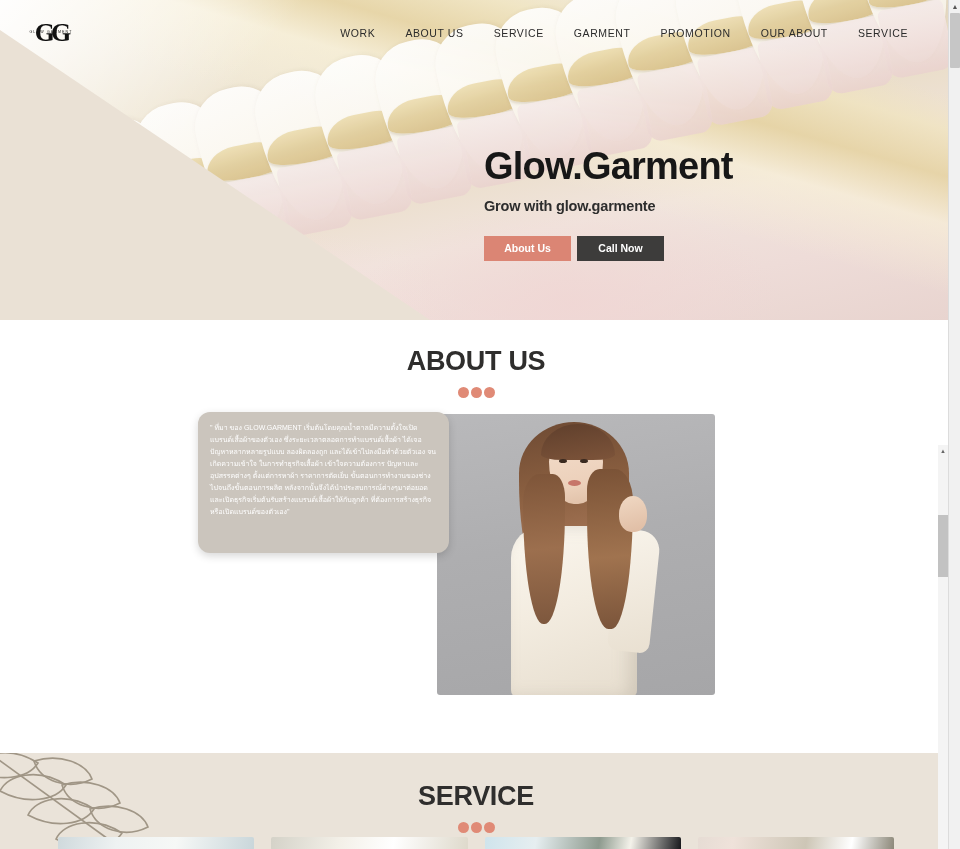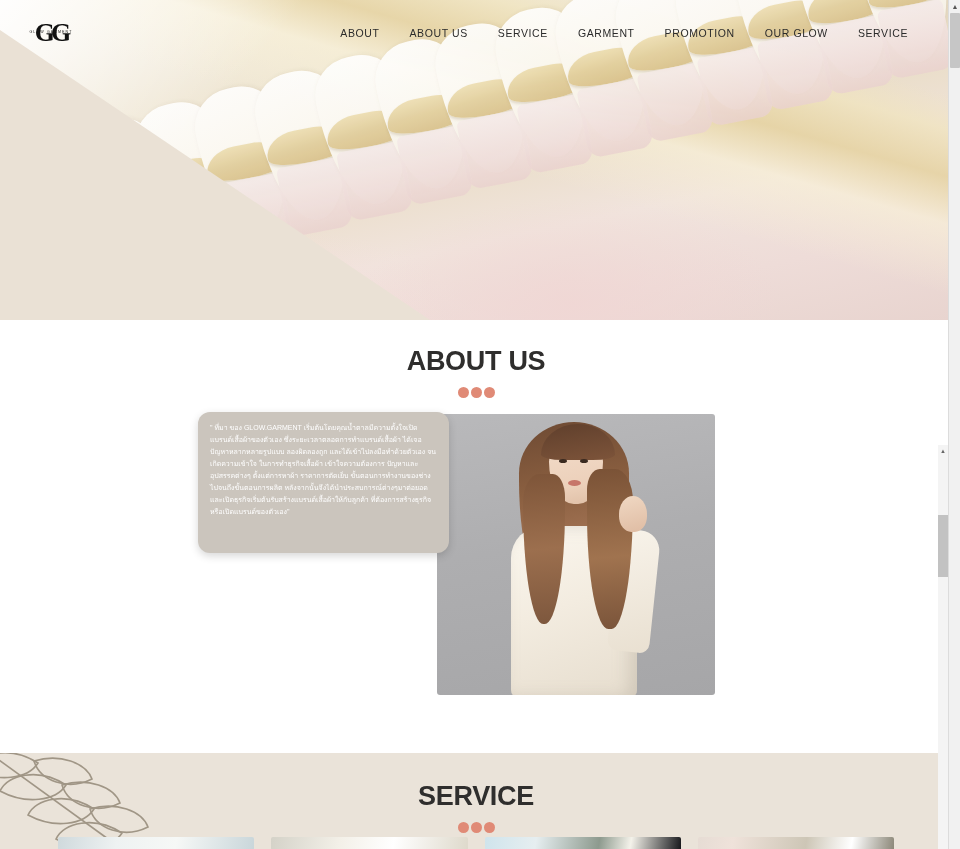--- a/index.html
+++ b/index.html
@@ -405,30 +405,38 @@
       <div class="hero-tl"></div>
       <div class="hero-wedge"></div>
     </div>
 
     <nav class="navbar">
       <div class="logo">
         <span class="logo-gg">GG</span>
         <span class="logo-sub">GLOW GARMENT</span>
       </div>
       <div class="nav-menu">
-        <span class="nav-item">ABOUT</span>
+        <span class="nav-item">WORK</span>
         <span class="nav-item">ABOUT US</span>
         <span class="nav-item">SERVICE</span>
         <span class="nav-item">GARMENT</span>
         <span class="nav-item">PROMOTION</span>
-        <span class="nav-item">OUR GLOW</span>
+        <span class="nav-item">OUR ABOUT</span>
         <span class="nav-item">SERVICE</span>
       </div>
     </nav>
 
+    <div class="hero-content">
+      <h1 class="hero-title">Glow.Garment</h1>
+      <p class="hero-sub">Grow with glow.garmente</p>
+      <div class="hero-btns">
+        <button class="btn btn-about">About Us</button>
+        <button class="btn btn-call">Call Now</button>
+      </div>
+    </div>
   </section>
 
   <section class="about">
     <div class="section-head">
       <h2 class="section-title">ABOUT US</h2>
       <div class="dots">
         <span class="dot"></span>
         <span class="dot"></span>
         <span class="dot"></span>
       </div>

